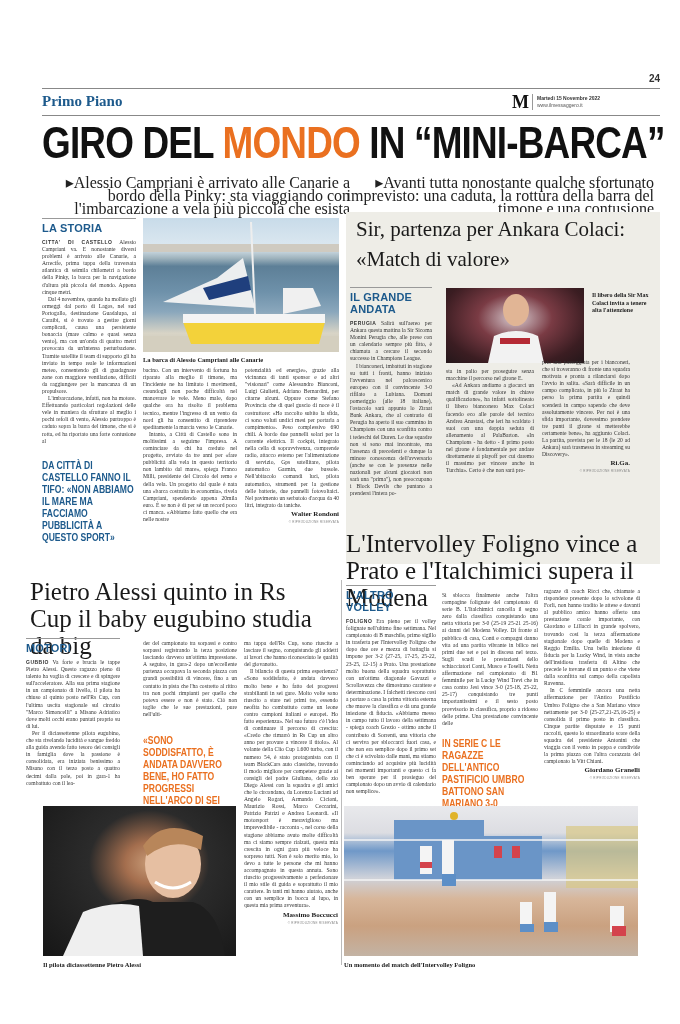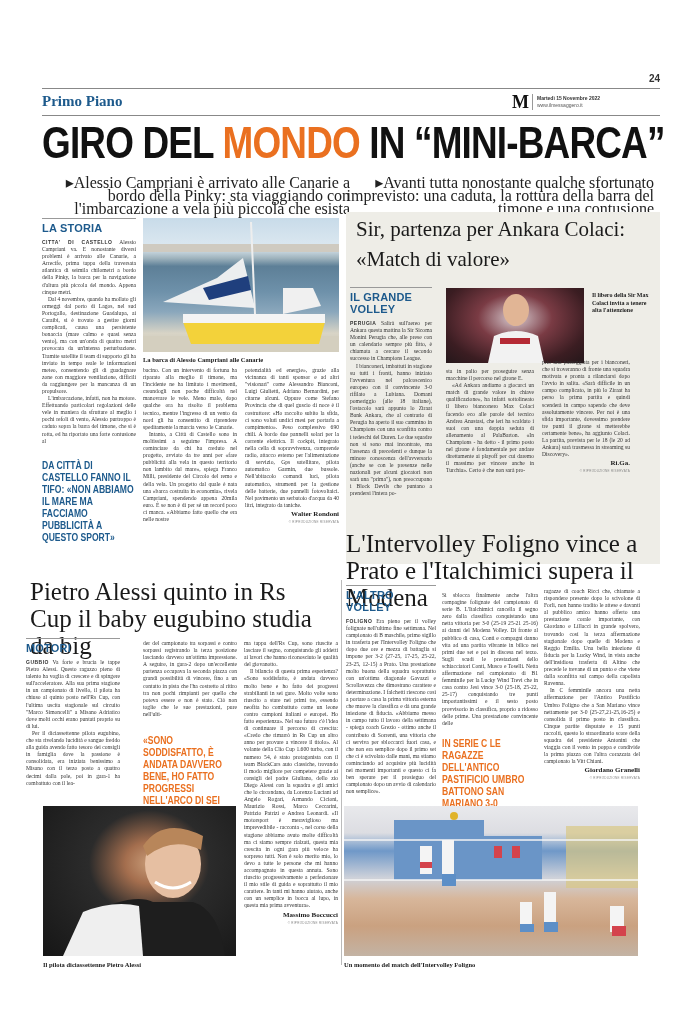--- a/index.html
+++ b/index.html
@@ -105,21 +105,21 @@
     <p style="text-indent:0">potenzialità ed energie», grazie alla vicinanza di tanti sponsor e ad altri "visionari" come Alessandro Bianconi, Luigi Giulietti, Adriano Bernardini, per citarne alcuni. Oppure come Stefano Provincia che di quel guscio di noce è il costruttore: «Ho raccolto subito la sfida, ci sono voluti undici mesi per portarla a compimento». Peso complessivo 690 chili. A bordo due pannelli solari per la corrente elettrica. Il cockpit, integrato nella cella di sopravvivenza, comprende radio, attacco esterno per l'alimentazione di servizio, Gps satellitare, pilota automatico Garmin, due bussole. Nell'abitacolo comandi luci, pilota automatico, strumenti per la gestione delle batterie, due pannelli fotovoltaici. Nel pavimento un serbatoio d'acqua da 40 litri, integrato da taniche.</p>
   </div>
   <div class="signature">Walter Rondoni</div>
   <div class="copyright">© RIPRODUZIONE RISERVATA</div>
 </div>
 
 <div class="abs sir-box"></div>
 <div class="abs sir-title">Sir, partenza per Ankara Colaci: «Match di valore»</div>
 
 <div class="abs" style="left:350px; top:287px; width:82px;">
-  <div class="kicker kicker-blue">IL GRANDE VOLLEY</div>
+  <div class="kicker kicker-blue">IL GRANDE ANDATA</div>
   <div class="body-text" style="margin-top:5px;">
     <p><span class="dateline">PERUGIA</span> <span>Salirà sull'aereo per Ankara questa mattina la Sir Sicoma Monini Perugia che, alle prese con un calendario sempre più fitto, è chiamata a cercare il secondo successo in Champions League.</span></p>
     <p>I bianconeri, imbattuti in stagione su tutti i fronti, hanno iniziato l'avventura nel palcoscenico europeo con il convincente 3-0 rifilato a Lubiana. Domani pomeriggio (alle 18 italiane), l'ostacolo sarà appunto lo Ziraat Bank Ankara, che al contrario di Perugia ha aperto il suo cammino in Champions con una sconfitta contro i tedeschi del Duren. Le due squadre non si sono mai incontrate, ma l'assenza di precedenti e dunque la minore conoscenza dell'avversario (anche se con le presenze nelle nazionali per alcuni giocatori non sarà una "prima"), non preoccupano i Block Devils che puntano a prendersi l'intera po-</p>
   </div>
 </div>
 
 <div class="abs photo volley-photo" style="left:446px; top:288px; width:138px; height:75px;">
   <svg width="138" height="75" viewBox="0 0 138 75">
     <ellipse cx="70" cy="22" rx="13" ry="16" fill="#e1b595"></ellipse>
     <path d="M42 75 L48 48 Q70 38 92 48 L98 75 Z" fill="#f2f2f2"></path>

